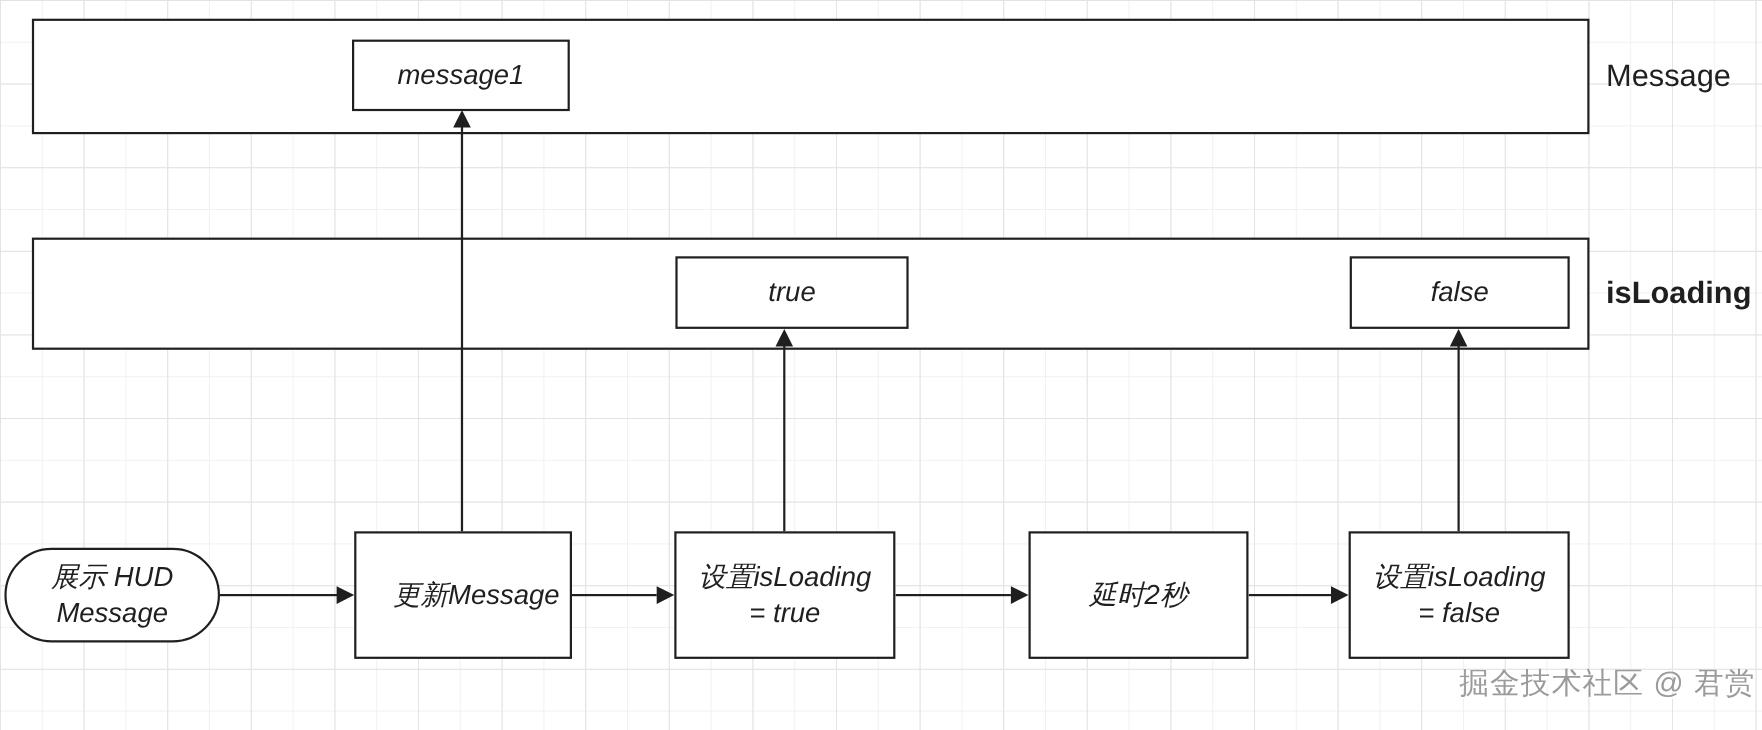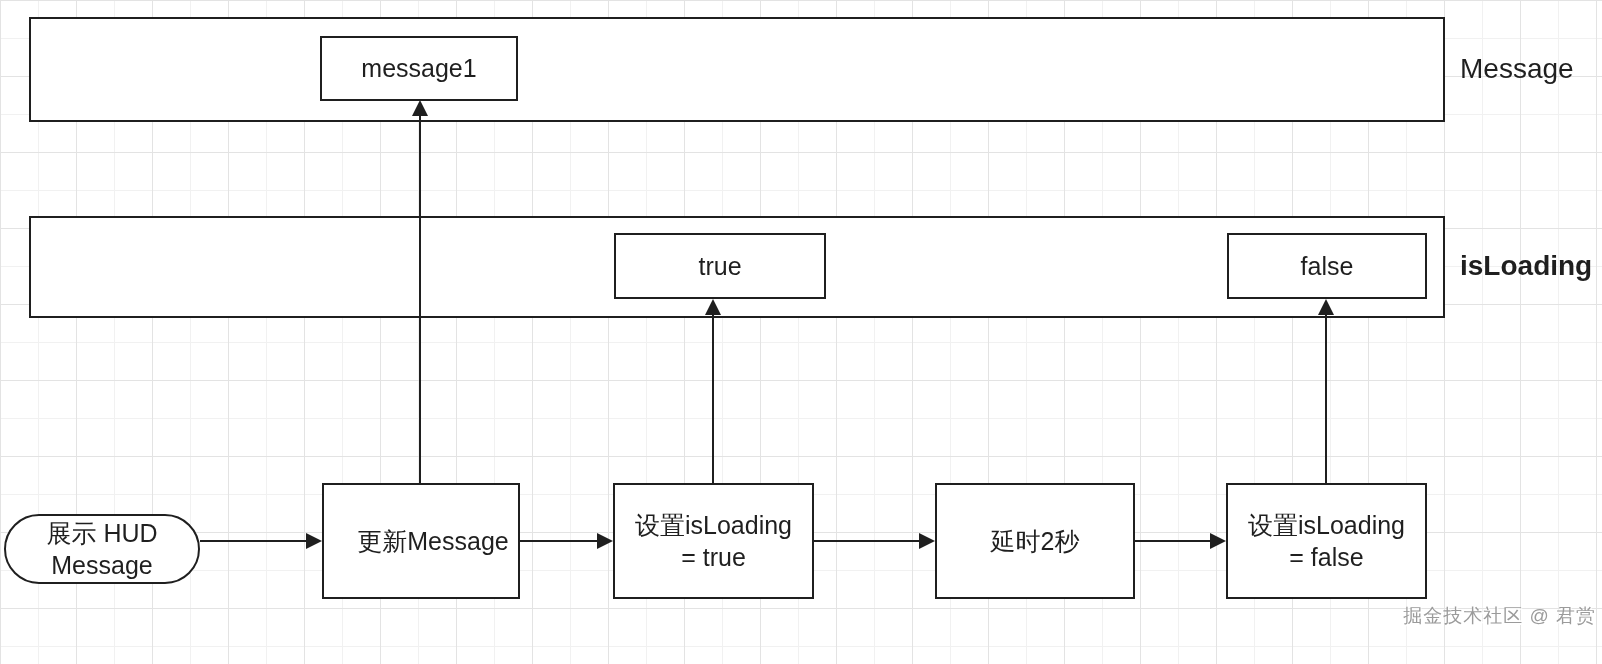--- a/index.html
+++ b/index.html
@@ -49,28 +49,28 @@
     display:flex;flex-direction:column;
     align-items:center;justify-content:center;
     background:#ffffff;
     border:2.5px solid var(--stroke);
     color:var(--stroke);
     font-size:25px;
     line-height:1.3;
     text-align:center;
     z-index:3;
     white-space:nowrap;
+    font-style:italic;
   }
   .value-box-message1{left:320px;top:36px;width:198px;height:65px;}
   .value-box-true{left:614px;top:233px;width:212px;height:66px;}
   .value-box-false{left:1227px;top:233px;width:200px;height:66px;}
   .start-node{
-    left:4px;top:498px;width:196px;height:70px;
+    left:4px;top:498px;width:196px;height:86px;
     border-radius:43px;
-    margin-top:16px;
   }
   .step1{left:322px;top:483px;width:198px;height:116px;padding-left:24px;}
   .step2{left:613px;top:483px;width:201px;height:116px;}
   .step3{left:935px;top:483px;width:200px;height:116px;}
   .step4{left:1226px;top:483px;width:201px;height:116px;}
   .vline{
     position:absolute;width:2px;
     background:var(--stroke);
     z-index:2;
   }
@@ -89,21 +89,21 @@
   .head-right{
     position:absolute;width:0;height:0;
     border-top:8px solid transparent;
     border-bottom:8px solid transparent;
     border-left:16px solid var(--stroke);
     z-index:2;
   }
   .watermark{
     position:absolute;
     right:6px;top:603px;
-    font-size:19px;
+    font-size:27px;
     letter-spacing:1px;
     color:var(--watermark-text);
     text-shadow:1px 1px 0 #ffffff, 2px 2px 0 #ffffff;
     z-index:4;
     white-space:nowrap;
   }
 </style>
 </head>
 <body>
 

